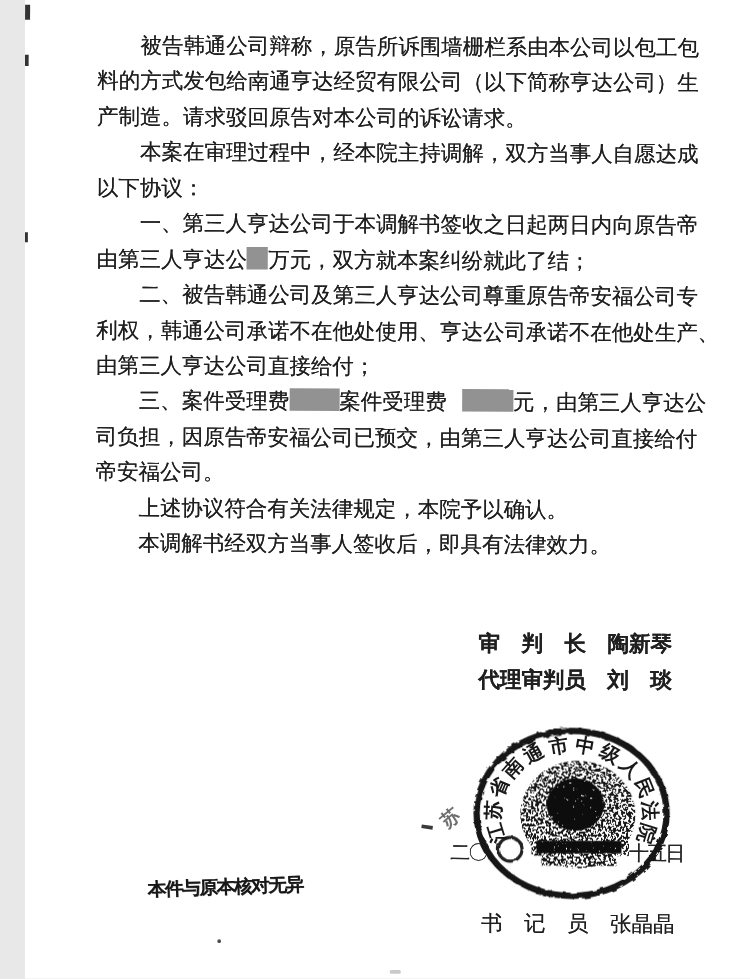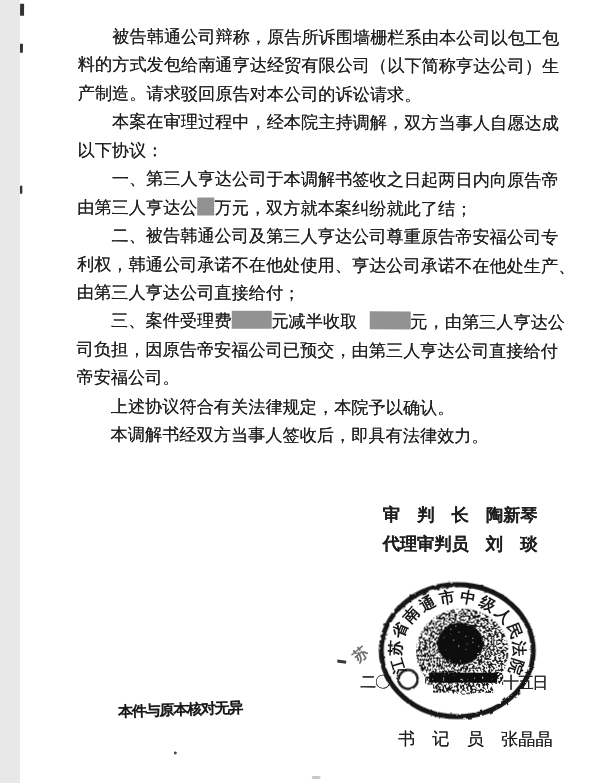--- a/index.html
+++ b/index.html
@@ -8,21 +8,21 @@
     font-family:"Liberation Serif","DejaVu Serif",serif;color:#1f1f1f;margin-left:20px;
   }
   .skew{position:absolute;left:0;top:0;width:600px;height:783px;transform:rotate(0.25deg);transform-origin:60px 30px;}
   
   .body-text{position:absolute;left:58px;top:23px;width:492px;font-size:17.2px;line-height:28.45px;letter-spacing:0;text-shadow:0 0 .5px rgba(20,20,20,.85);}
   .line{white-space:nowrap;height:28.45px;}
   .line.indent{padding-left:34.4px;}
   .redact{display:inline-block;height:18px;vertical-align:-2px;}
   
   .judges{position:absolute;left:365px;top:500px;font-size:17.2px;line-height:28.6px;white-space:nowrap;text-shadow:0 0 .5px rgba(20,20,20,.85);font-weight:bold;}
-  .clerk{position:absolute;left:381px;top:725px;font-size:17.2px;white-space:nowrap;text-shadow:0 0 .5px rgba(20,20,20,.85);}
+  .clerk{position:absolute;left:368px;top:725px;font-size:17.2px;white-space:nowrap;text-shadow:0 0 .5px rgba(20,20,20,.85);}
   .date-frag{position:absolute;font-size:16px;letter-spacing:-1.5px;white-space:nowrap;color:#242424;text-shadow:0 0 .5px rgba(20,20,20,.8);text-align:center;}
   .date-left{left:343px;top:671px;}
   .date-right{left:486px;top:671px;}
   
   .note{position:absolute;left:101px;top:700px;font-size:15px;font-weight:700;letter-spacing:-1.2px;color:#171717;transform:rotate(-2.2deg) scaleY(.96);white-space:nowrap;text-shadow:.3px .3px 0 rgba(30,30,30,.6);}
   
   .seal{position:absolute;left:350px;top:570px;}
   .seal-char{font-family:"Liberation Serif","DejaVu Serif",serif;font-size:15.5px;font-weight:700;fill:#181818;text-anchor:middle;dominant-baseline:central;}
   .ghost-char{position:absolute;left:336px;top:644px;font-size:15px;font-weight:700;color:#4a4a4a;transform:rotate(-40deg);opacity:.8;}
   
@@ -38,21 +38,21 @@
         <div class="line indent"><span>被告韩通公司辩称，原告所诉围墙栅栏系由本公司以包工包</span></div>
         <div class="line"><span>料的方式发包给南通亨达经贸有限公司（以下简称亨达公司）生</span></div>
         <div class="line"><span>产制造。请求驳回原告对本公司的诉讼请求。</span></div>
         <div class="line indent"><span>本案在审理过程中，经本院主持调解，双方当事人自愿达成</span></div>
         <div class="line"><span>以下协议：</span></div>
         <div class="line indent"><span>一、第三人亨达公司于本调解书签收之日起两日内向原告帝</span></div>
         <div class="line"><span>由第三人亨达公</span><span class="redact" style="width: 17px; background: rgb(146, 146, 146);"></span><span>万元，双方就本案纠纷就此了结；</span></div>
         <div class="line indent"><span>二、被告韩通公司及第三人亨达公司尊重原告帝安福公司专</span></div>
         <div class="line"><span>利权，韩通公司承诺不在他处使用、亨达公司承诺不在他处生产、</span></div>
         <div class="line"><span>由第三人亨达公司直接给付；</span></div>
-        <div class="line indent"><span>三、案件受理费</span><span class="redact" style="width: 40px; background: rgb(146, 146, 146);"></span><span>元减半收取</span><span class="redact" style="width: 41px; margin-left: 12px; background: rgb(146, 146, 146);"></span><span>元，由第三人亨达公</span></div>
+        <div class="line indent"><span>三、案件受理费</span><span class="redact" style="width: 40px; background: rgb(146, 146, 146);"></span><span>案件受理费</span><span class="redact" style="width: 41px; margin-left: 12px; background: rgb(146, 146, 146);"></span><span>元，由第三人亨达公</span></div>
         <div class="line"><span>司负担，因原告帝安福公司已预交，由第三人亨达公司直接给付</span></div>
         <div class="line"><span>帝安福公司。</span></div>
         <div class="line indent"><span>上述协议符合有关法律规定，本院予以确认。</span></div>
         <div class="line indent"><span>本调解书经双方当事人签收后，即具有法律效力。</span></div>
       </div>
 
     <div class="judges">
         <div>审　判　长　陶新琴</div>
         <div>代理审判员　刘　琰</div>
       </div>

